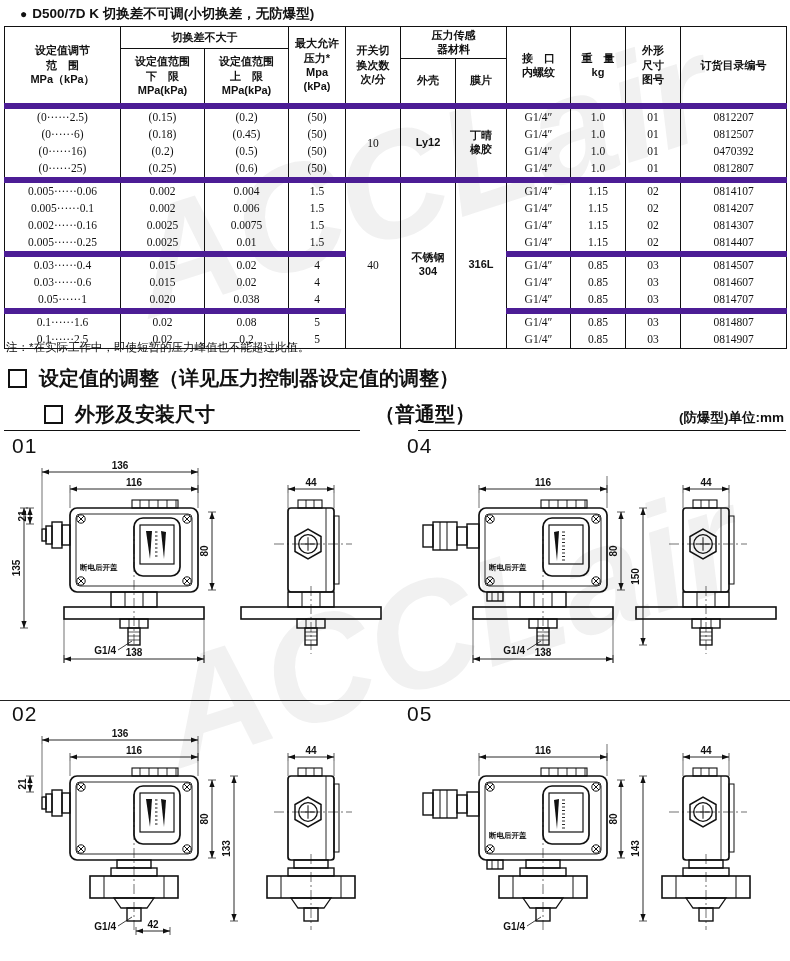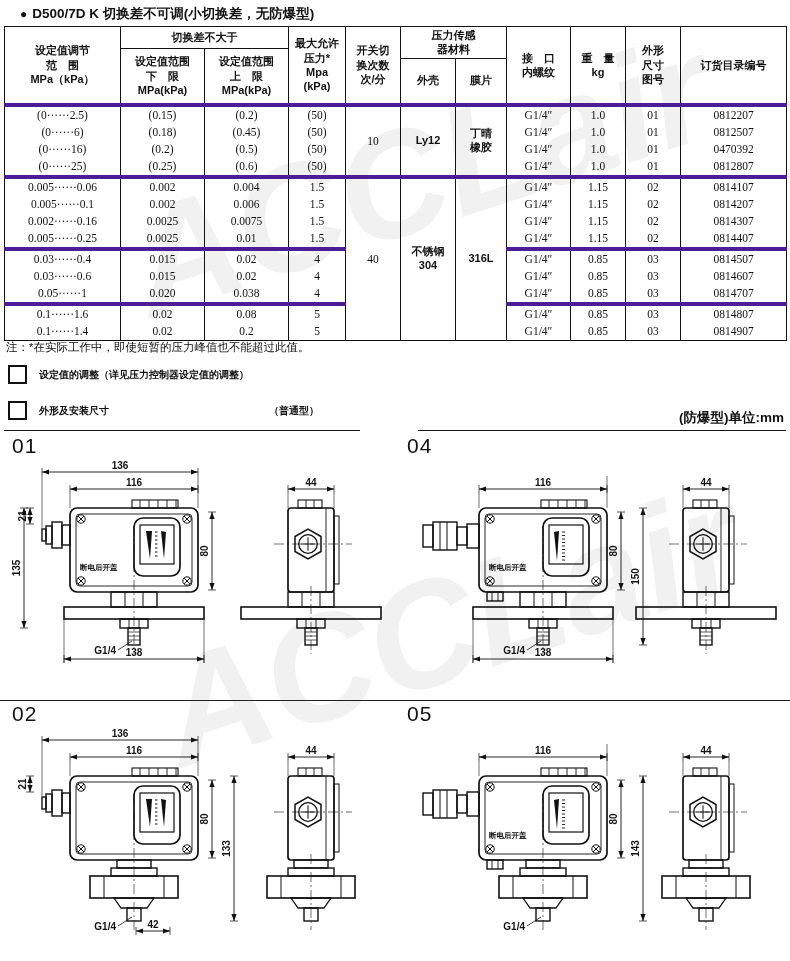--- a/index.html
+++ b/index.html
@@ -15,26 +15,26 @@
       table-layout:fixed;border:1.5px solid #111;z-index:2;background:transparent;}
   table.spec th{border:1px solid #111;font-size:11px;font-weight:bold;padding:1px 0;line-height:1.3;}
   table.spec thead tr.h1 th{height:19px;}
   table.spec thead tr.h2 th{height:19px;}
   table.spec thead tr.h3 th{height:42px;}
   table.spec td{font-size:11.5px;height:17px;padding:0 1px;text-align:center;
       font-family:"Liberation Serif","DejaVu Serif",serif;
       border-left:1px solid #111;border-right:1px solid #111;border-top:none;border-bottom:none;}
   table.spec td.cn{font-family:"Liberation Sans","DejaVu Sans",sans-serif;font-size:11px;
       white-space:pre-line;line-height:1.25;font-weight:bold;}
-  table.spec tr.gs > td{border-top:4px solid #4c1d95;}
+  table.spec tr.gs > td{border-top:6px solid #4c1d95;}
   .note{position:absolute;top:340px;left:6px;font-size:11.5px;font-weight:normal;z-index:2;}
-  .sec{position:absolute;left:8px;font-weight:bold;font-size:10px;display:flex;align-items:center;z-index:2;}
+  .sec{position:absolute;left:8px;font-weight:bold;font-size:20px;display:flex;align-items:center;z-index:2;}
   .sec .box{width:15px;height:15px;border:2px solid #111;display:inline-block;margin-right:12px;flex:none;}
   .sec1{top:365px;}
-  .sec2{top:401px;}
+  .sec2{top:401px;margin-left:36px;}
   .sec .normal{margin-left:160px;}
   .extype{position:absolute;top:409px;right:6px;font-weight:bold;font-size:13.5px;z-index:2;}
   .uline{position:absolute;border-top:1.4px solid #111;height:0;z-index:2;}
   .ul1{top:430px;left:4px;width:356px;}
   .ul2{top:430px;left:418px;width:368px;}
   .grid{position:absolute;top:432px;left:0;width:790px;height:529px;z-index:2;}
   .panel{position:absolute;width:395px;height:264px;}
   .p0{top:0;left:0;} .p1{top:0;left:395px;} .p2{top:268px;left:0;} .p3{top:268px;left:395px;}
   .plabel{position:absolute;top:2px;left:12px;font-size:21px;letter-spacing:1px;color:#111;}
   svg.draw{position:absolute;top:24px;left:0;}
@@ -242,21 +242,21 @@
         <td>0.1······1.6</td>
         <td>0.02</td>
         <td>0.08</td>
         <td>5</td>
         <td>G1/4″</td>
         <td>0.85</td>
         <td>03</td>
         <td>0814807</td>
       </tr>
       <tr>
-        <td>0.1······1.4</td>
+        <td>0.1······2.5</td>
         <td>0.02</td>
         <td>0.2</td>
         <td>5</td>
         <td>G1/4″</td>
         <td>0.85</td>
         <td>03</td>
         <td>0814907</td>
       </tr>
     </tbody>
 </table>

